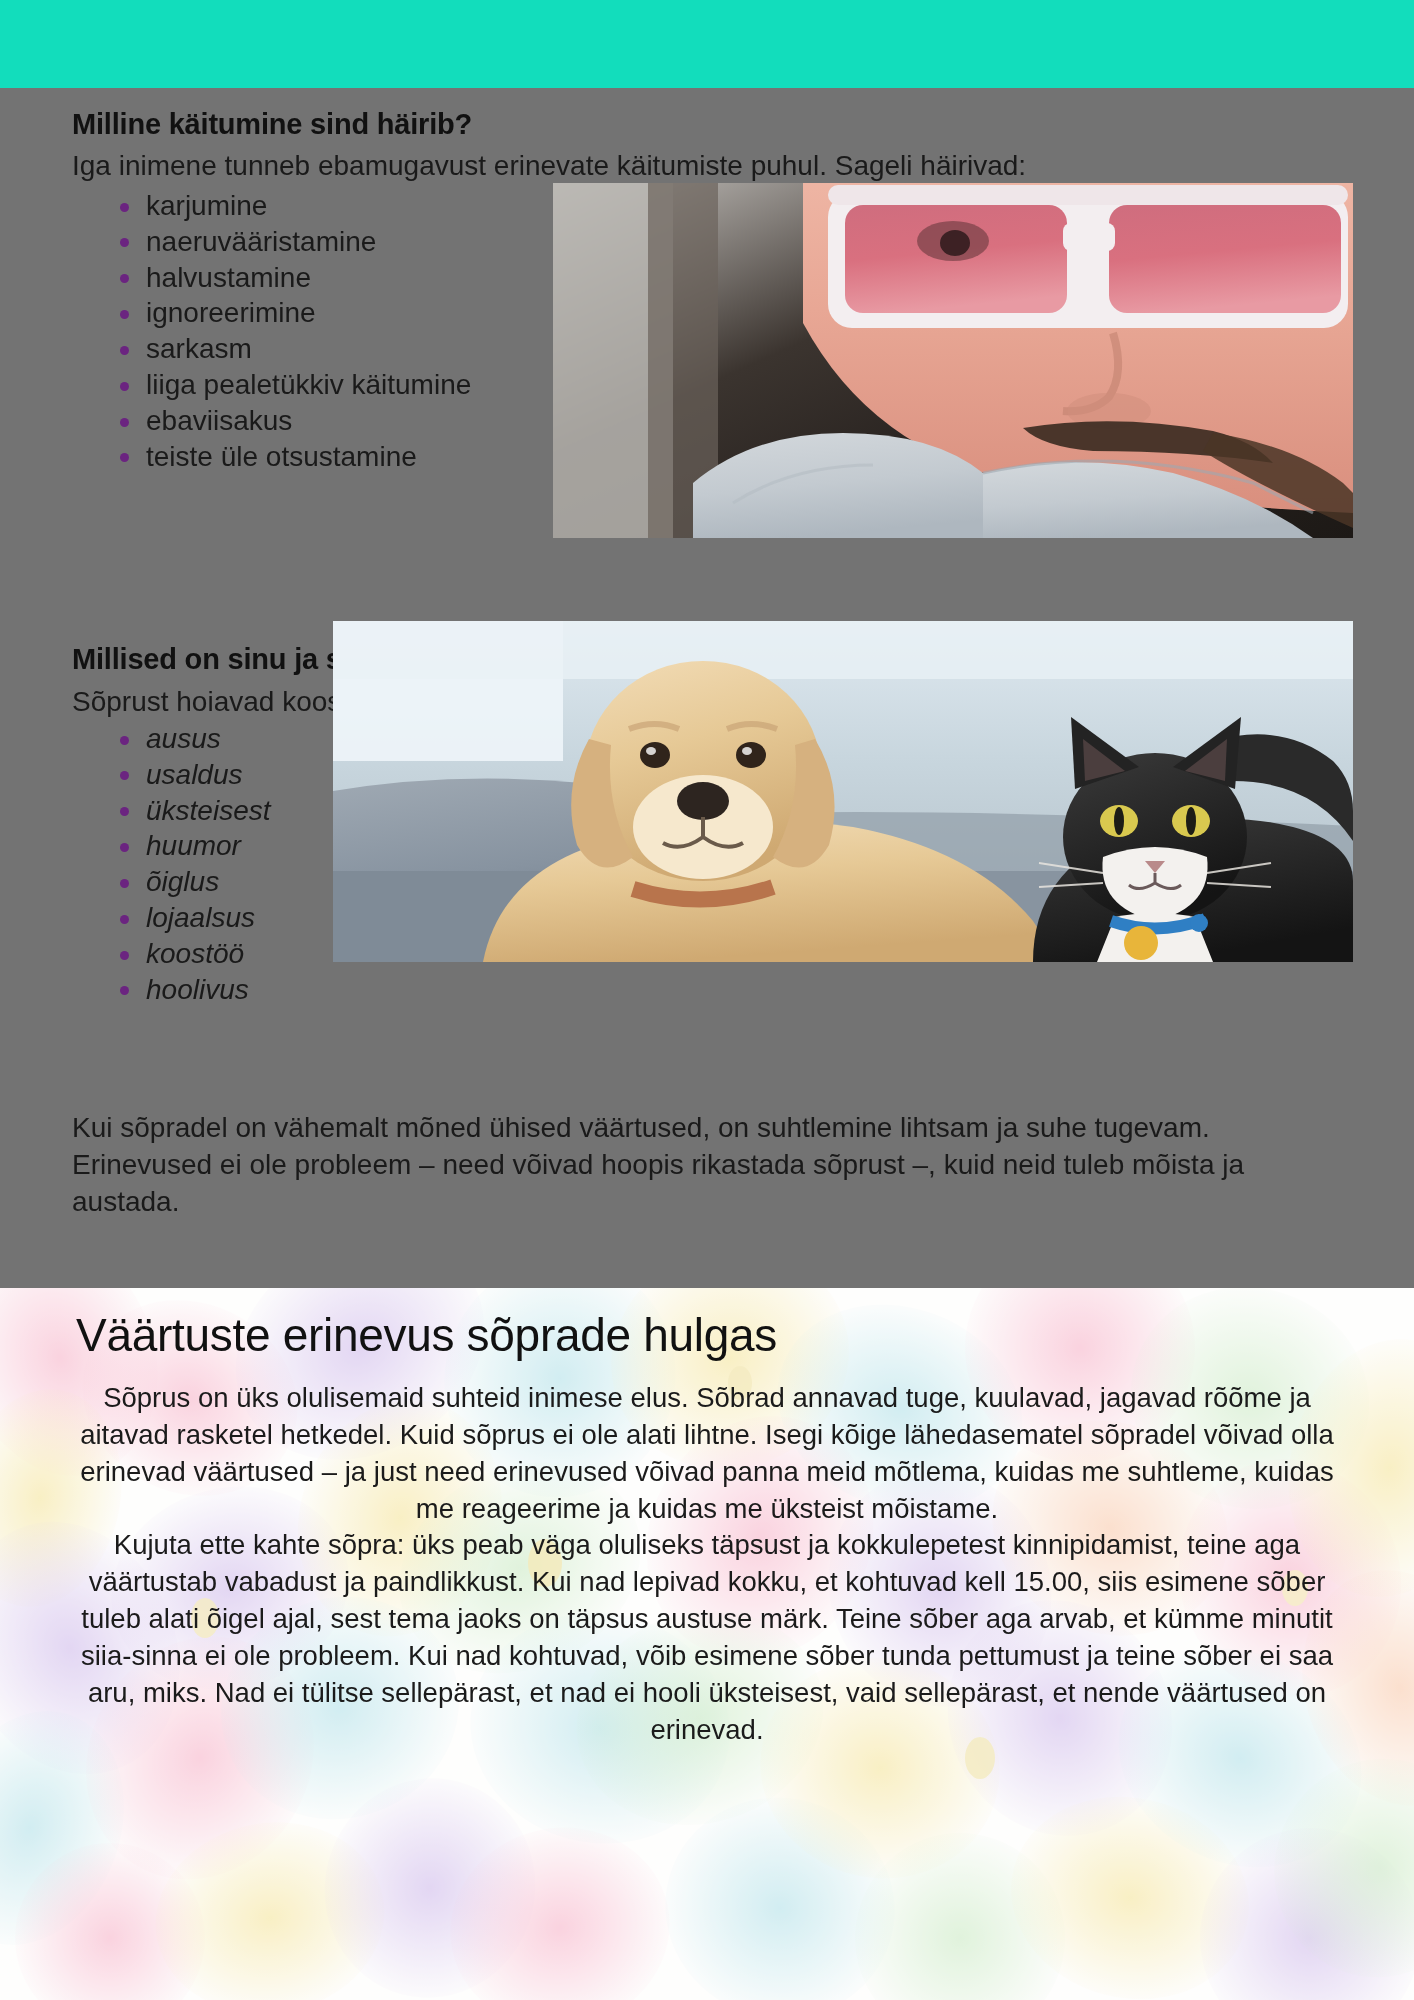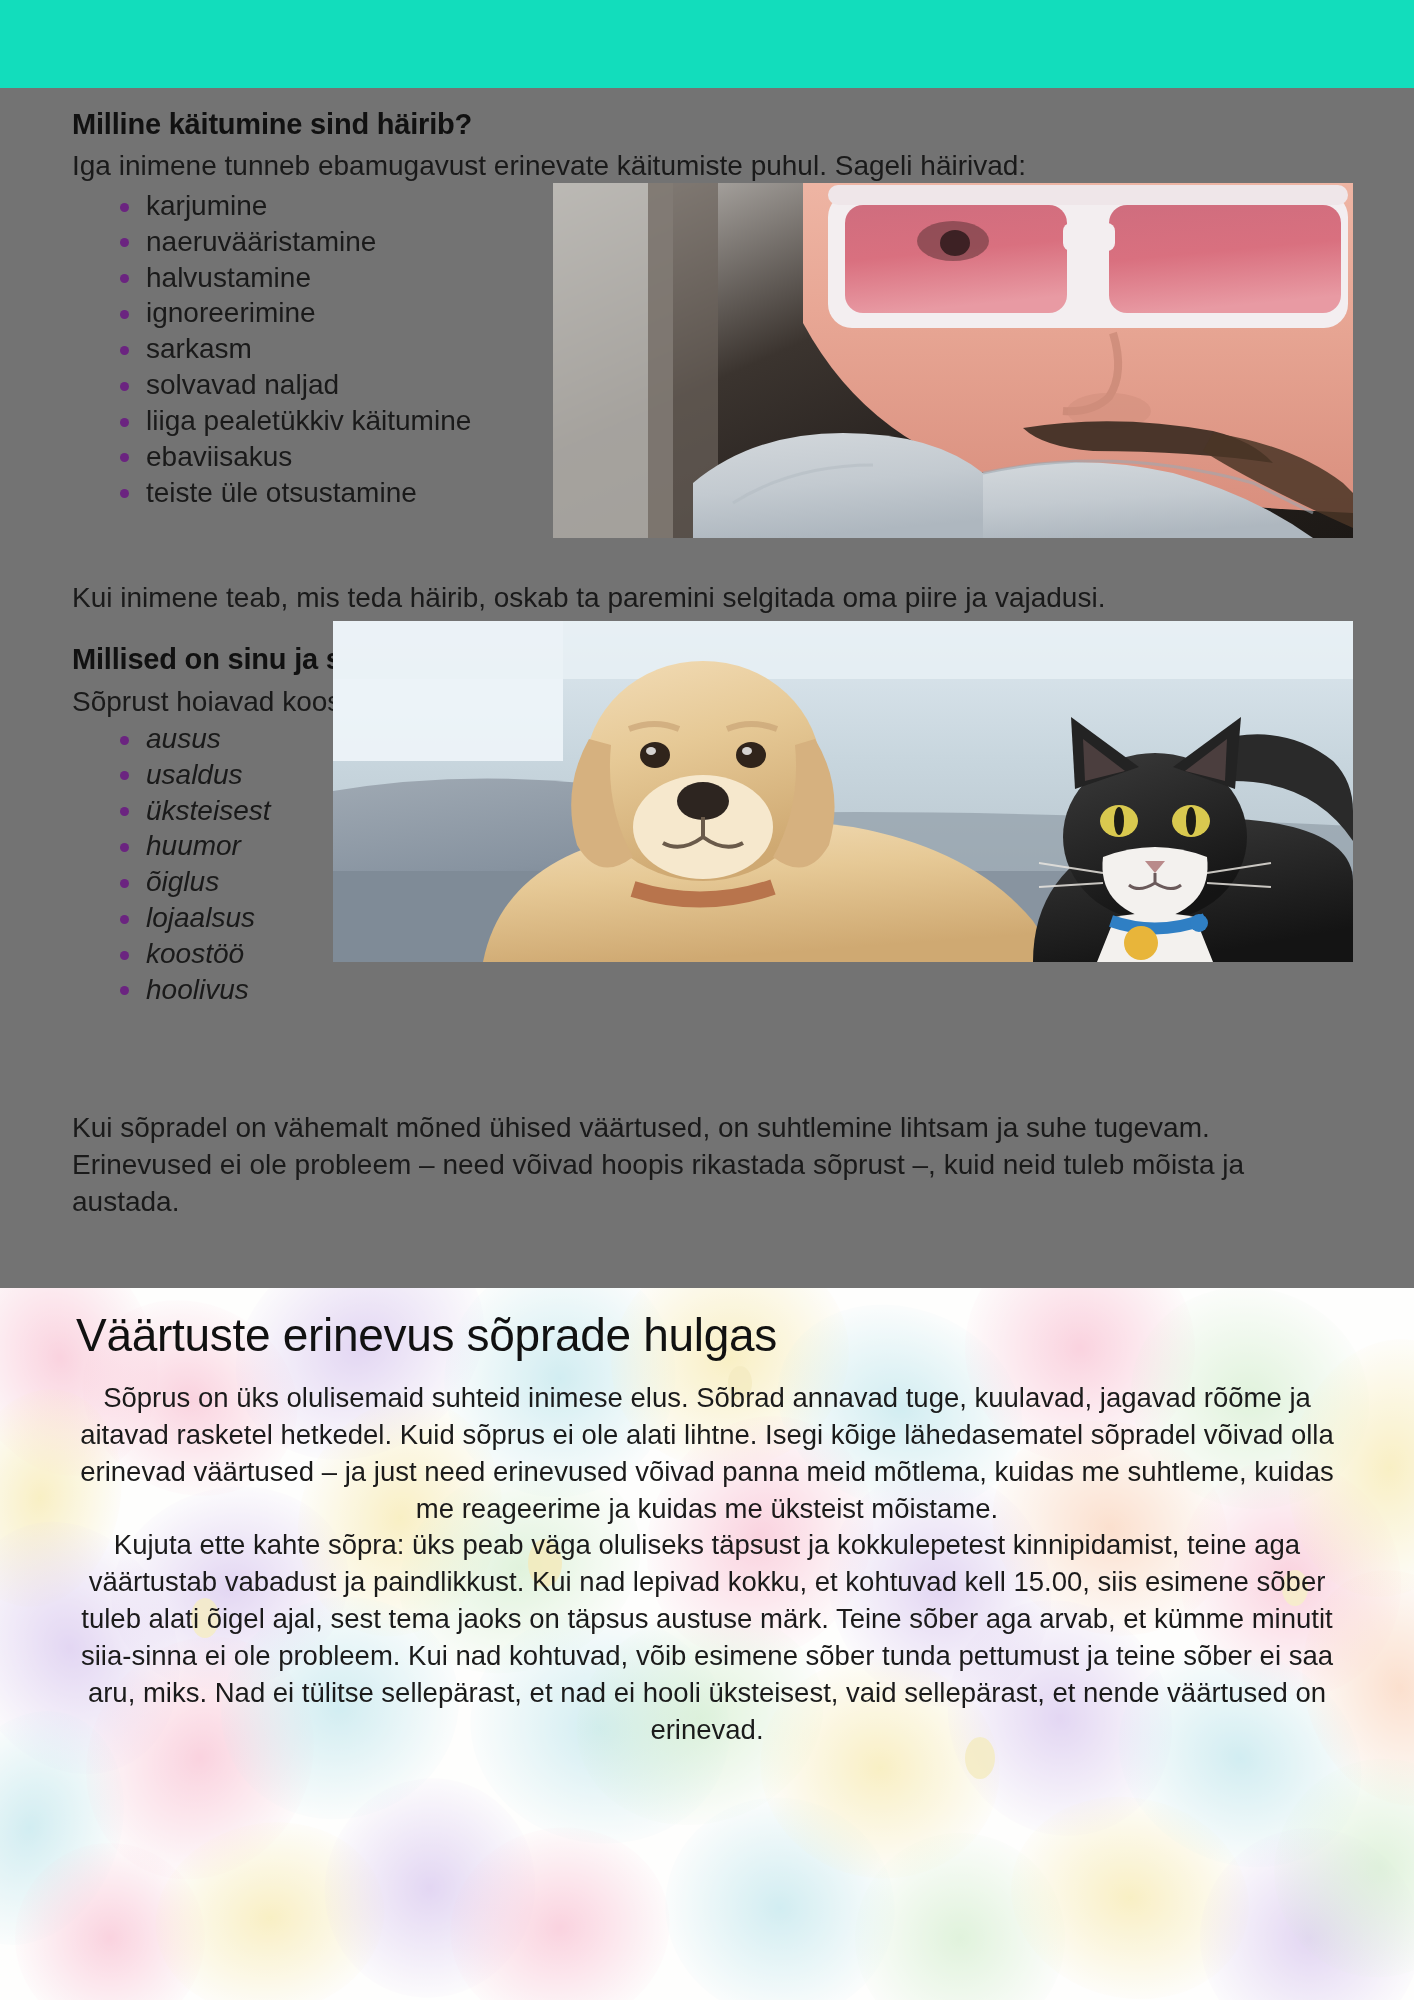--- a/index.html
+++ b/index.html
@@ -169,27 +169,25 @@
       <path d="M180 320 Q240 282 320 282" fill="none" stroke="#b4bcc3" stroke-width="3" opacity="0.6"></path>
     </svg>
   </div>
 
   <ul class="bullets" style="position:absolute;left:72px;top:100px;width:500px;">
     <li>karjumine</li>
     <li>naeruvääristamine</li>
     <li>halvustamine</li>
     <li>ignoreerimine</li>
     <li>sarkasm</li>
-    <li>solvavad naljad</li>
     <li>liiga pealetükkiv käitumine</li>
     <li>ebaviisakus</li>
     <li>teiste üle otsustamine</li>
   </ul>
 
-  <p class="body-text" style="position:absolute;left:72px;top:492px;width:1280px;">Kui inimene teab, mis teda häirib, oskab ta paremini selgitada oma piire ja vajadusi.</p>
 
   <h2 class="section-heading" style="position:absolute;left:72px;top:555px;width:1200px;">Millised on sinu ja sinu sõbra ühised väärtused?</h2>
 
   <p class="body-text" style="position:absolute;left:72px;top:596px;width:1270px;">Sõprust hoiavad koos sageli ühised väärtused, näiteks:</p>
 
   <div class="photo" style="left:333px;top:533px;width:1020px;height:341px;">
     <svg width="1020" height="341" viewBox="0 0 1020 341" preserveAspectRatio="none">
       <defs>
         <linearGradient id="roomGrad" x1="0" y1="0" x2="0" y2="1">
           <stop offset="0%" stop-color="#dfe9f0"></stop>

